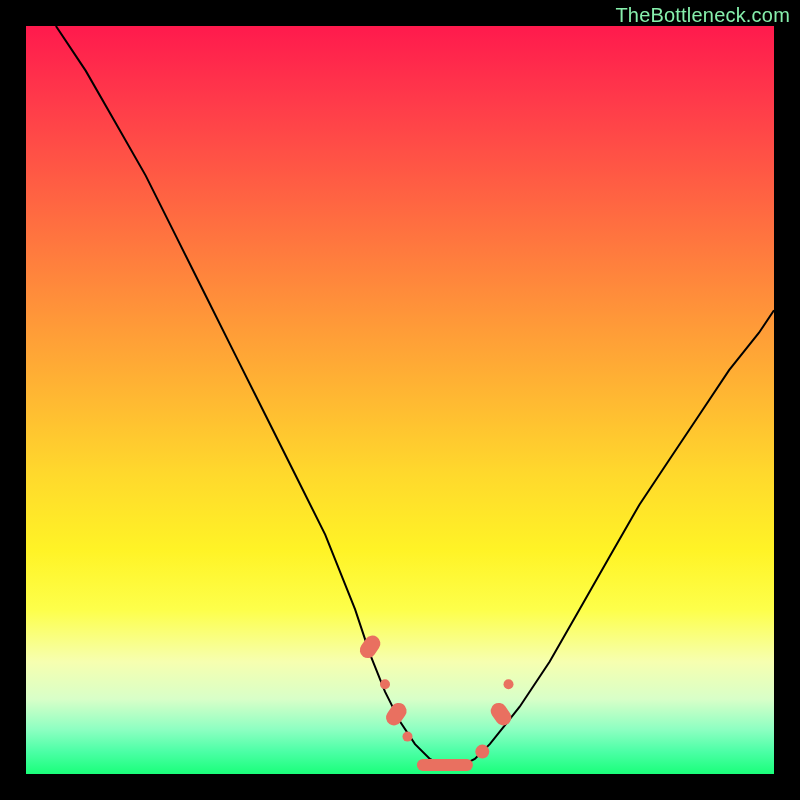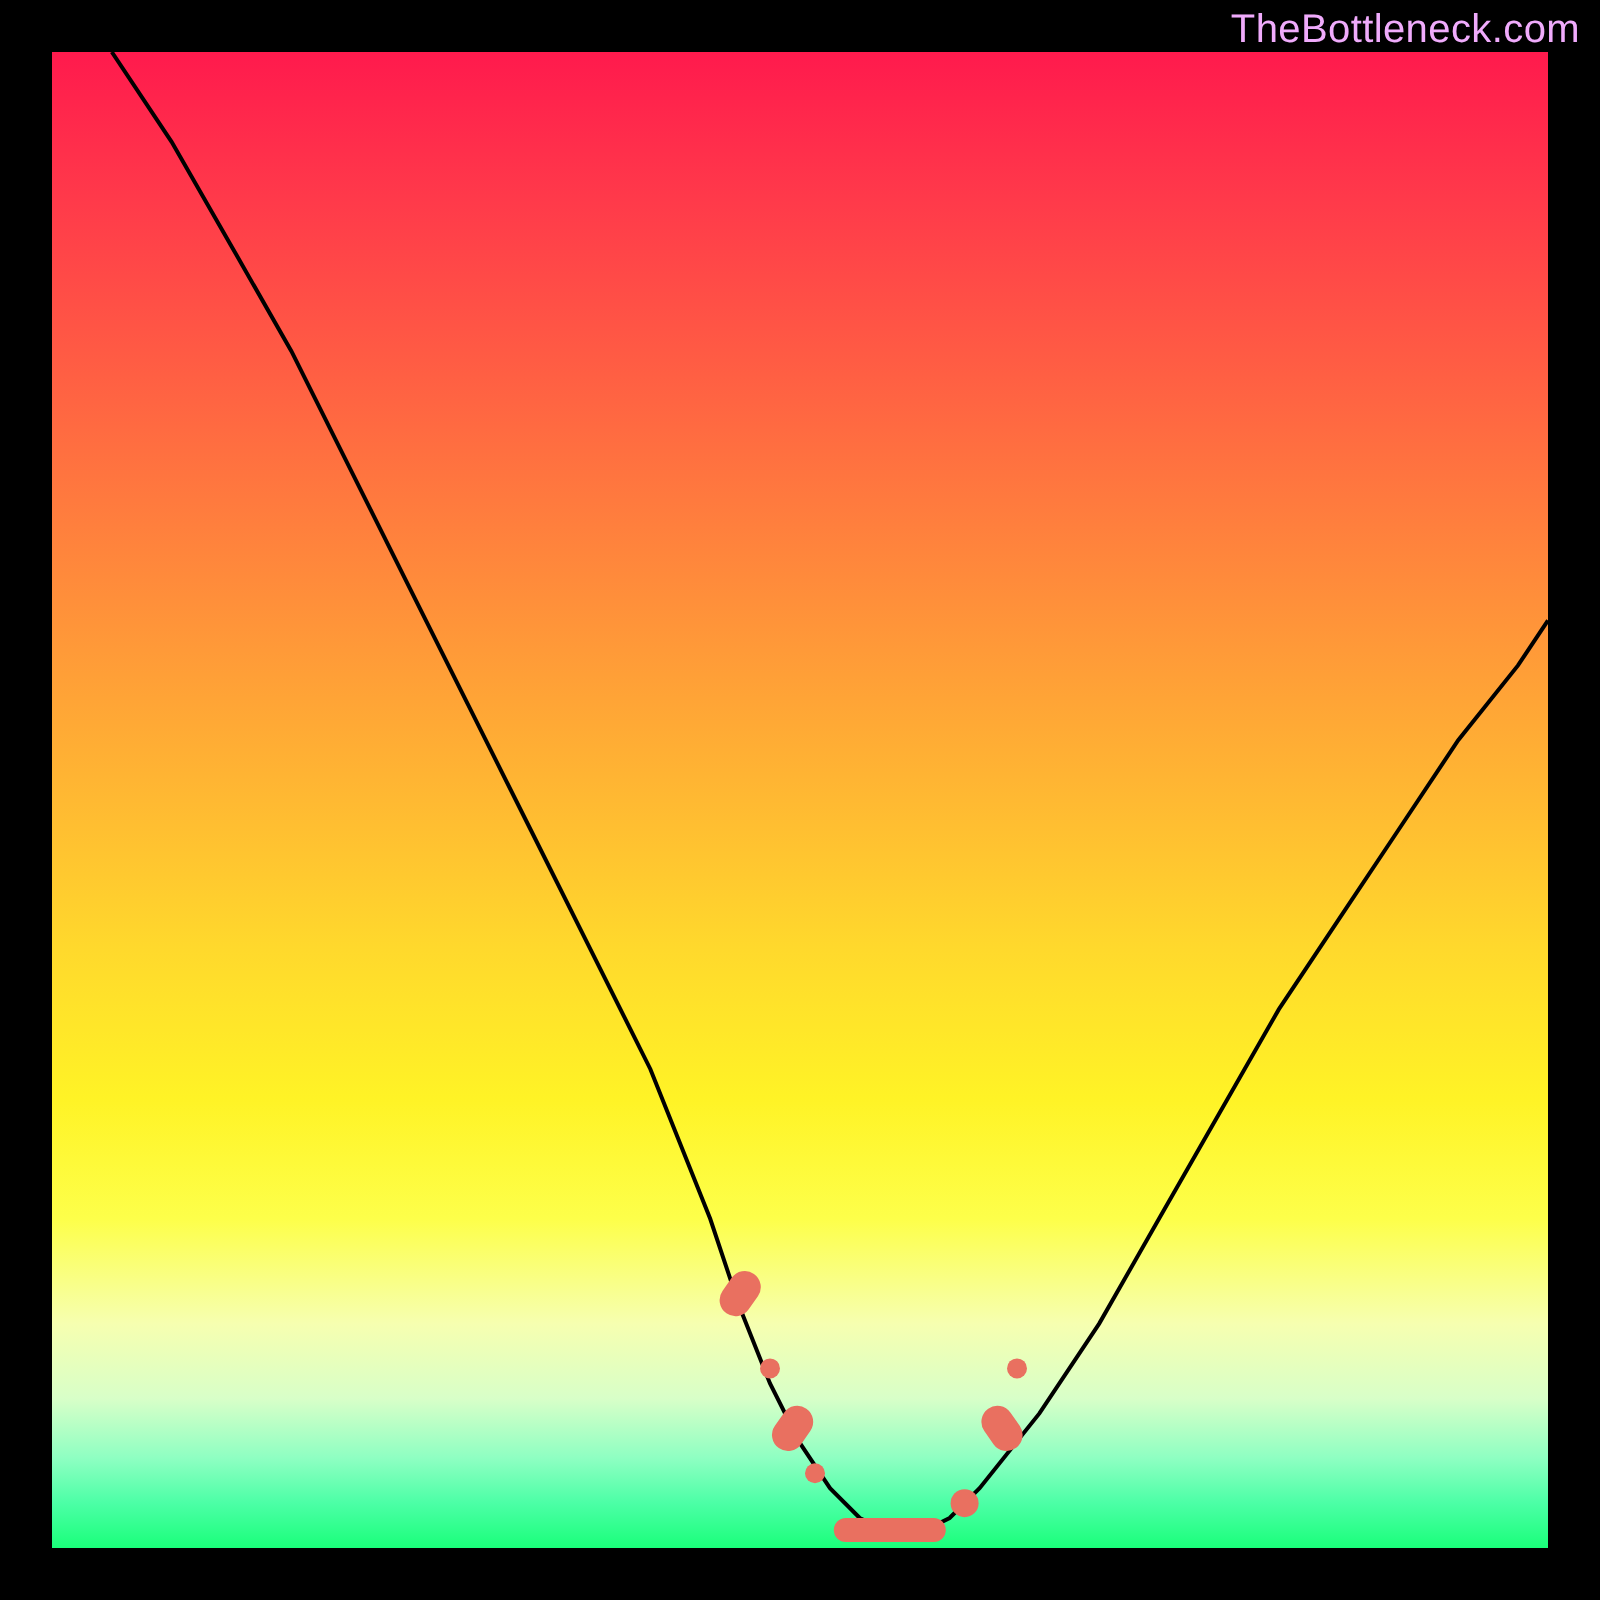--- a/index.html
+++ b/index.html
@@ -41,21 +41,21 @@
       #d8ffc8 90%,
       #8effc2 94%,
       #4cffa6 97%,
       #1aff7a 100%
     );
   }
   .watermark {
     position: absolute;
     top: 4px;
     right: 10px;
-    color: #f0abfc;
+    color: #86efac;
     font-size: 20px;
     font-weight: 500;
     letter-spacing: 0.2px;
     user-select: none;
   }
   svg.curve {
     position: absolute;
     left: 0;
     top: 0;
     width: 748px;

